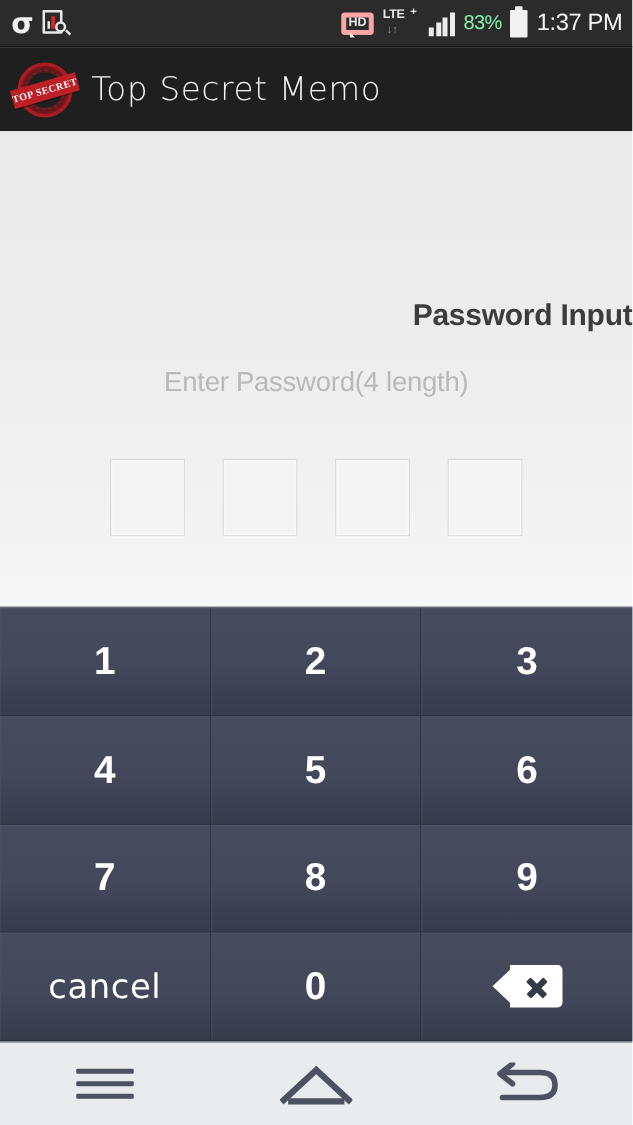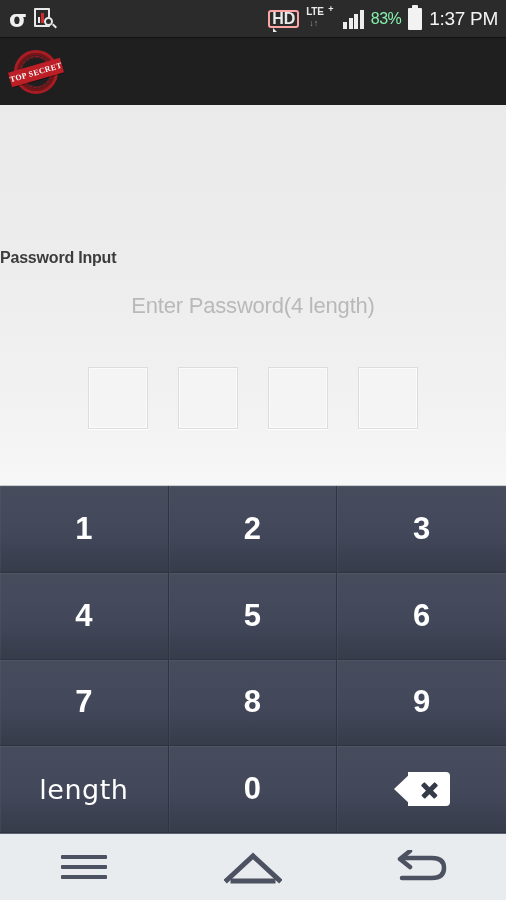--- a/index.html
+++ b/index.html
@@ -38,22 +38,22 @@
     position:absolute; left:10px; top:9px; width:9px; height:9px;
     border:2px solid #e8e8e8; border-radius:50%; background:#2b2b2b;
   }
   .ico-docsearch .mgh {
     position:absolute; left:18px; top:17px; width:5px; height:2px;
     background:#e8e8e8; transform:rotate(45deg);
   }
 
   .ico-hd {
     position:relative;
-    border:2px solid #fca5a5; border-radius:3px;
-    font-size:16px; font-weight:bold; color:#e9e9e9;
+    border:4px solid #fca5a5; border-radius:3px;
+    font-size:10px; font-weight:bold; color:#e9e9e9;
     padding:0 2px; line-height:14px; height:18px;
     display:flex; align-items:center;
     font-family:"Liberation Sans", sans-serif;
   }
   .ico-hd:after {
     content:""; position:absolute; left:3px; bottom:-6px;
     border-left:4px solid #e9e9e9; border-top:4px solid transparent;
     border-bottom:0; border-right:4px solid transparent;
   }
   .ico-lte { position:relative; width:30px; height:26px; color:#e9e9e9; }
@@ -116,22 +116,22 @@
     font-family:"DejaVu Sans", sans-serif; font-weight:300;
     letter-spacing:.6px;
   }
 
   
   .content {
     position:absolute; top:105px; left:0; width:506px; height:380px;
     background:linear-gradient(to bottom, #eaeaea 0%, #ededed 45%, #f3f3f3 85%, #f7f7f7 100%);
   }
   .pw-title {
-    position:absolute; top:144px; width:100%; text-align:left;
-    font-size:16px; font-weight:bold; color:#3c3c3c; letter-spacing:-.2px;
+    position:absolute; top:134px; width:100%; text-align:right;
+    font-size:24px; font-weight:bold; color:#3c3c3c; letter-spacing:-.2px;
   }
   .pw-sub {
     position:absolute; top:188px; width:100%; text-align:center;
     font-size:22px; color:#b9b9b9; font-weight:normal; letter-spacing:-.2px;
   }
   .pw-boxes {
     position:absolute; top:262px; left:0; width:506px;
     display:flex; justify-content:center; gap:30px;
   }
   .pw-box {
@@ -235,20 +235,21 @@
   </div>
 
   <div class="appbar">
     <div class="stamp">
       <span class="ring"></span>
       <span class="ring2"></span>
       <span class="band">
           <span>TOP SECRET</span>
         </span>
     </div>
+    <div class="app-title">Top Secret Memo</div>
   </div>
 
   <div class="content">
     <div class="pw-title">Password Input</div>
     <div class="pw-sub">Enter Password(4 length)</div>
     <div class="pw-boxes">
       <div class="pw-box"></div>
       <div class="pw-box"></div>
       <div class="pw-box"></div>
       <div class="pw-box"></div>
@@ -258,21 +259,21 @@
   <div class="keypad">
     <div class="key num">1</div>
     <div class="key num">2</div>
     <div class="key num">3</div>
     <div class="key num">4</div>
     <div class="key num">5</div>
     <div class="key num">6</div>
     <div class="key num">7</div>
     <div class="key num">8</div>
     <div class="key num">9</div>
-    <div class="key cancel">length</div>
+    <div class="key cancel">cancel</div>
     <div class="key num">0</div>
     <div class="key">
       <span class="bks">
         <span class="tip"></span>
           <span class="body"></span>
         <span class="x1"></span>
           <span class="x2"></span>
       </span>
     </div>
   </div>

